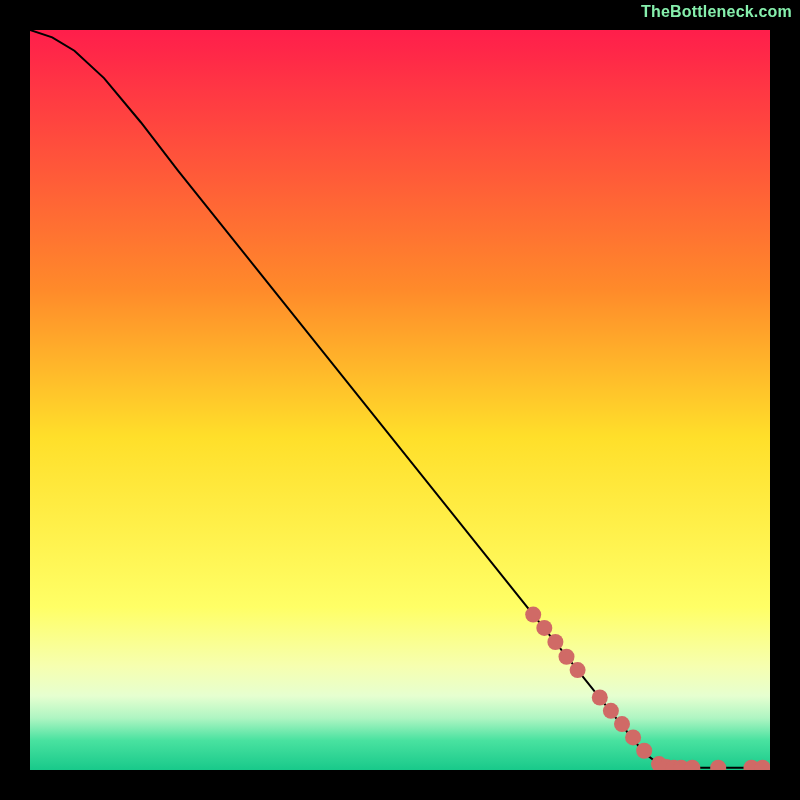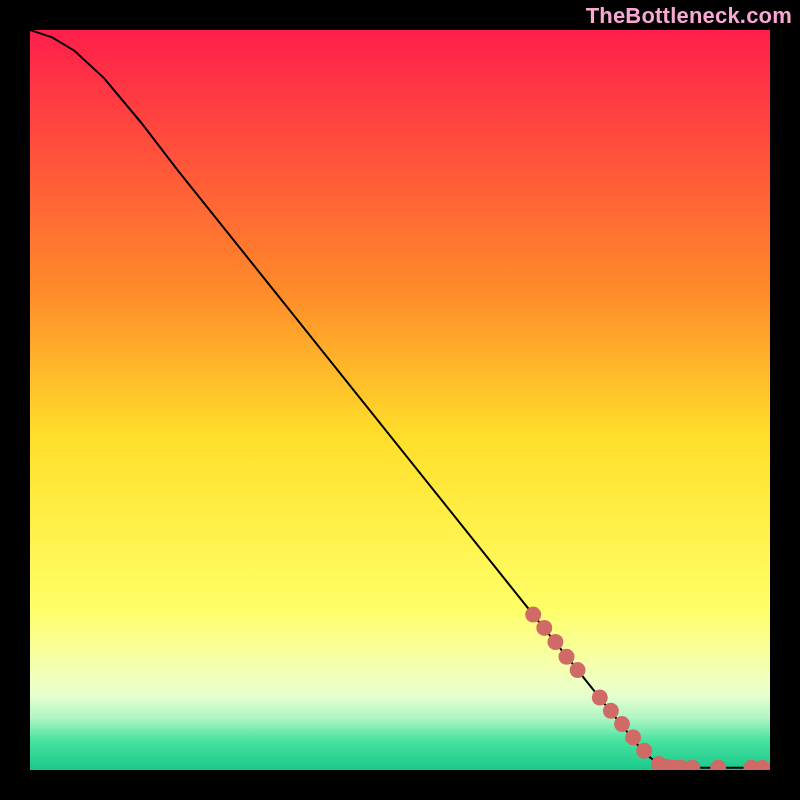--- a/index.html
+++ b/index.html
@@ -14,22 +14,22 @@
   .frame {
     position: relative;
     width: 800px;
     height: 800px;
     background: #000;
   }
   .watermark {
     position: absolute;
     top: 3px;
     right: 8px;
-    color: #f9a8d4;
-    font-size: 22px;
+    color: #86efac;
+    font-size: 16px;
     font-weight: 600;
     letter-spacing: 0.2px;
     user-select: none;
   }
   .plot {
     position: absolute;
     left: 30px;
     top: 30px;
     width: 740px;
     height: 740px;

